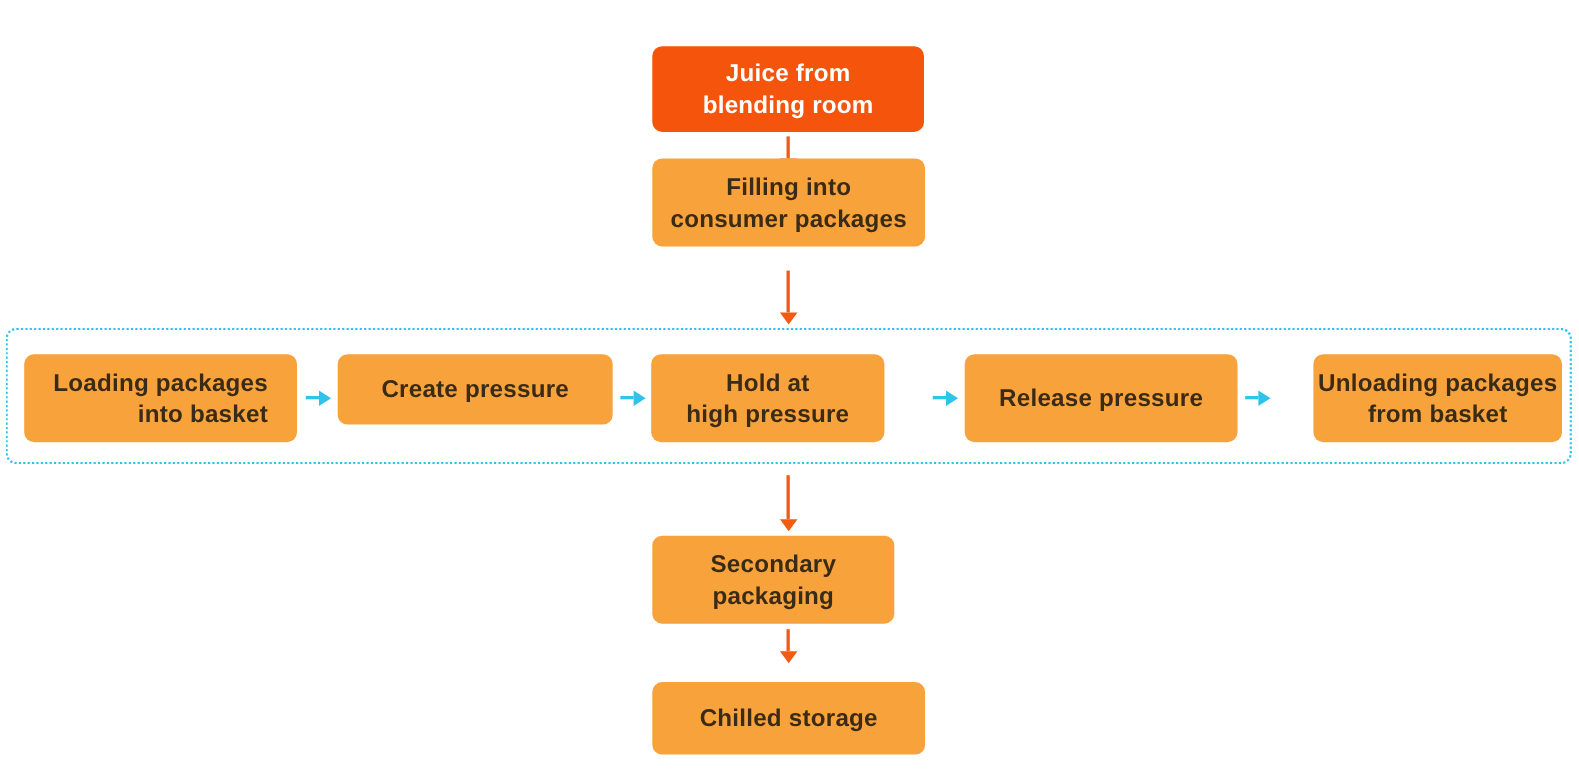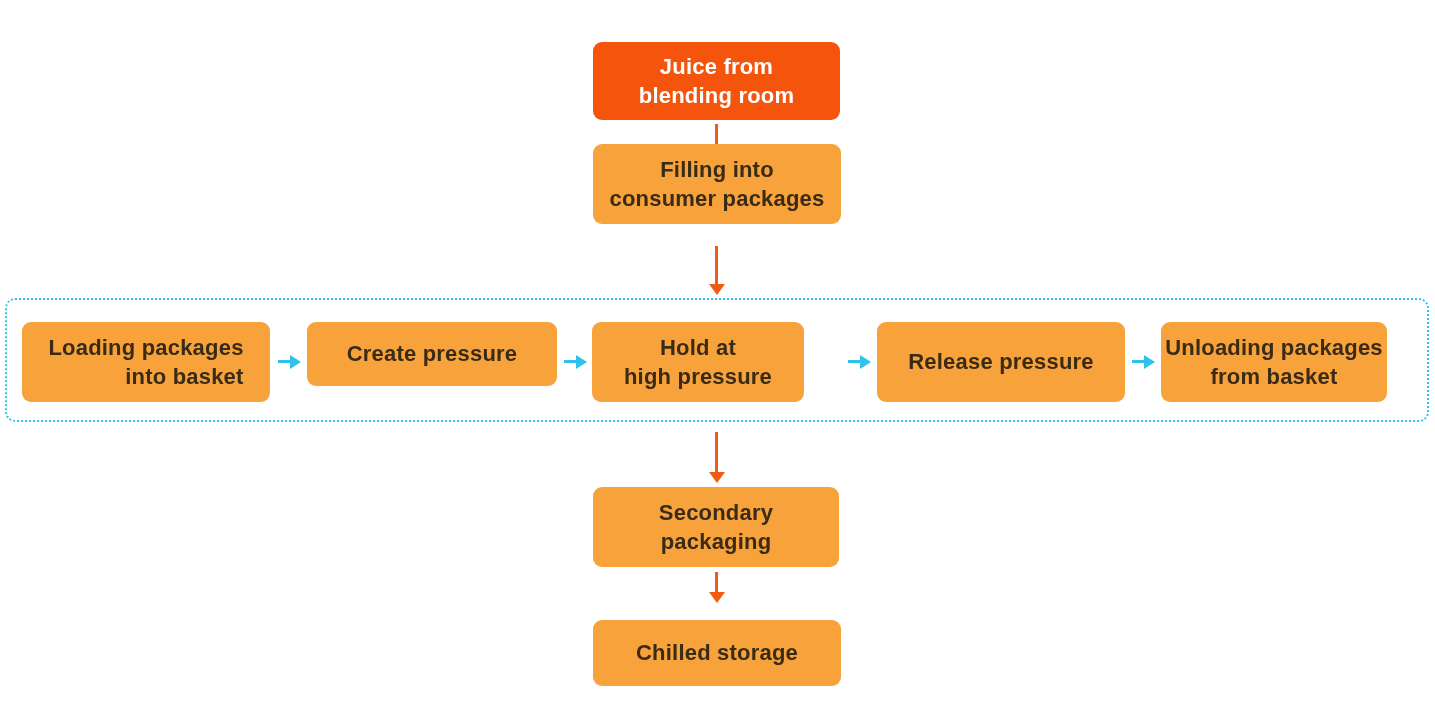--- a/index.html
+++ b/index.html
@@ -128,28 +128,28 @@
   </div>
 
   <div class="h-arrow" style="left:848px; top:360px; width:12px;"></div>
 
   <div class="node step" style="left:877px; top:322px; width:248px; height:80px;">
     <span>Release pressure</span>
   </div>
 
   <div class="h-arrow" style="left:1132px; top:360px; width:12px;"></div>
 
-  <div class="node step" style="left:1161px; top:322px; width:226px; height:80px;">
+  <div class="node step" style="left:1194px; top:322px; width:226px; height:80px;">
     <span>Unloading packages
 from basket</span>
   </div>
 
   <div class="v-arrow" style="left:715px; top:432px; height:40px;"></div>
 
-  <div class="node step" style="left:593px; top:487px; width:246px; height:80px;">
+  <div class="node step" style="left:593px; top:487px; width:220px; height:80px;">
     <span>Secondary
 packaging</span>
   </div>
 
   <div class="v-arrow" style="left:715px; top:572px; height:20px;"></div>
 
   <div class="node step" style="left:593px; top:604px; width:248px; height:66px;margin-top:16px;">
     <span>Chilled storage</span>
   </div>
 

